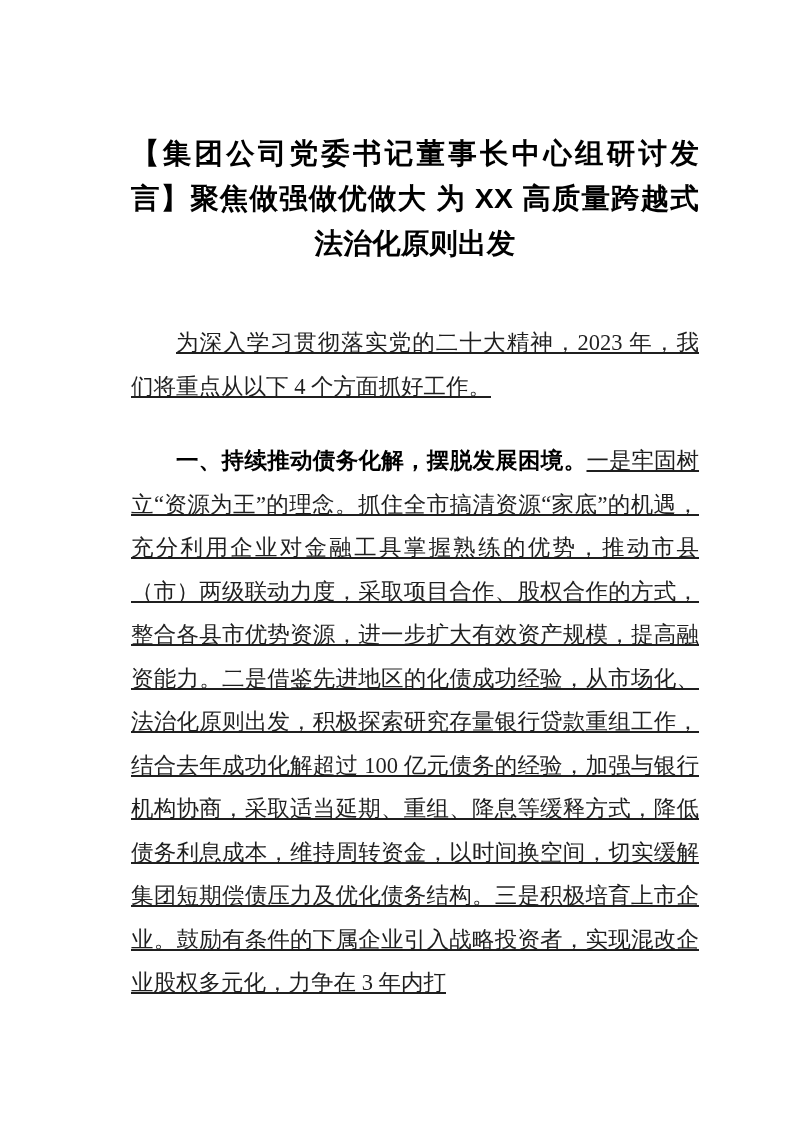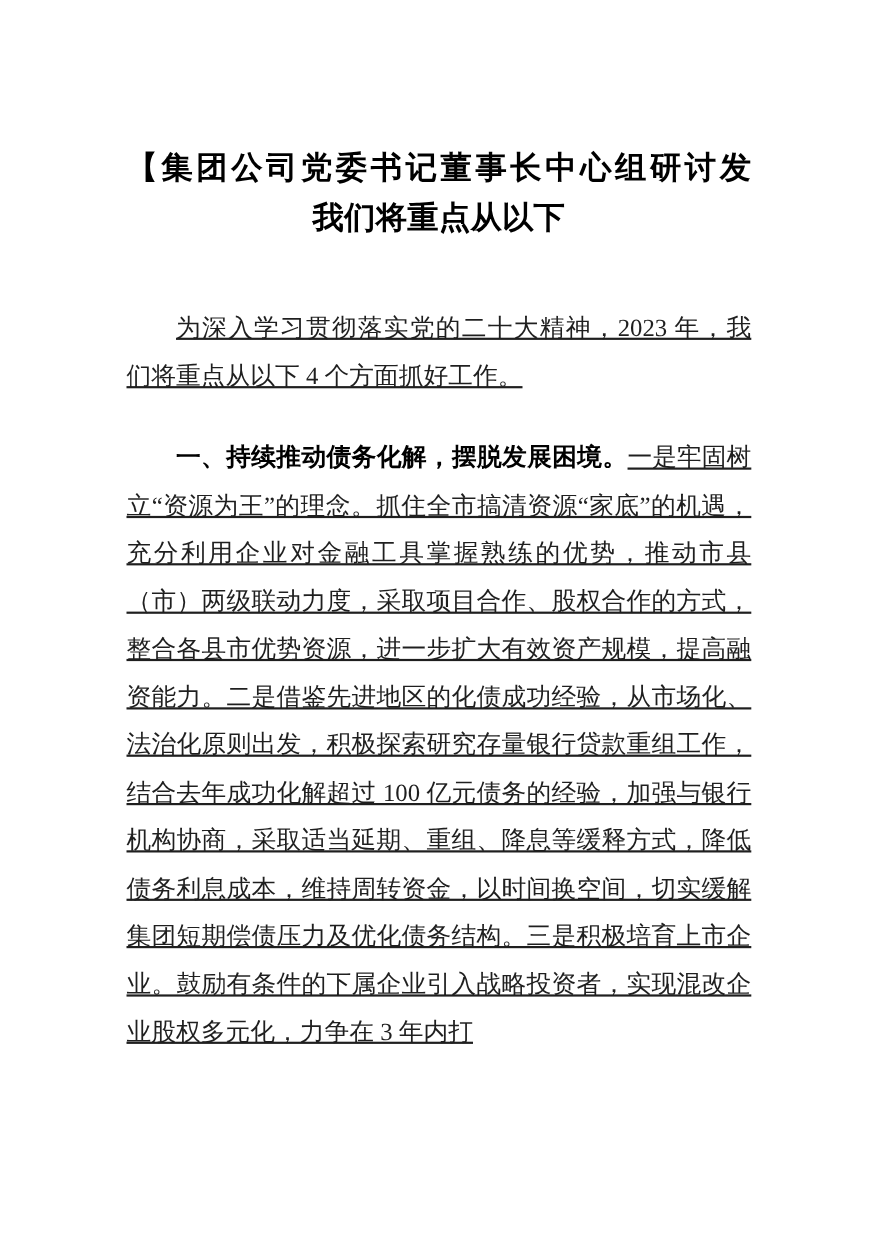--- a/index.html
+++ b/index.html
@@ -10,21 +10,21 @@
   .page {
     position: relative;
     width: 793px;
     height: 1122px;
     background: #ffffff;
     overflow: hidden;
     box-sizing: border-box;
   }
   .content {
     position: absolute;
-    left: 115px;
+    left: 131px;
     top: 0;
     width: 568px;
   }
 
   
   .doc-title {
     margin: 0;
     padding: 0;
     padding-top: 131px;
     font-family: "Liberation Sans", "DejaVu Sans", sans-serif;
@@ -81,21 +81,22 @@
   }
 </style>
 </head>
 <body>
 
 <div class="page">
   <div class="content">
 
     <h1 class="doc-title">
       <span class="t-line l1">【集团公司党委书记董事长中心组研讨发</span>
-      <span class="t-line l3">我们将重点从以下</span>
+      <span class="t-line l2">言】聚焦做强做优做大 为 XX 高质量跨越式</span>
+      <span class="t-line l3">法治化原则出发</span>
     </h1>
 
     <div class="body-block">
 
       <p class="para">
         <span class="kai">为深入学习贯彻落实党的二十大精神，2023 年，我们将重点从以下 4 个方面抓好工作。</span>
       </p>
 
       <p class="para">
         <span class="sec-head">一、持续推动债务化解，摆脱发展困境。</span><span class="kai">一是牢固树立“资源为王”的理念。抓住全市搞清资源“家底”的机遇，充分利用企业对金融工具掌握熟练的优势，推动市县（市）两级联动力度，采取项目合作、股权合作的方式，整合各县市优势资源，进一步扩大有效资产规模，提高融资能力。二是借鉴先进地区的化债成功经验，从市场化、法治化原则出发，积极探索研究存量银行贷款重组工作，结合去年成功化解超过 100 亿元债务的经验，加强与银行机构协商，采取适当延期、重组、降息等缓释方式，降低债务利息成本，维持周转资金，以时间换空间，切实缓解集团短期偿债压力及优化债务结构。三是积极培育上市企业。鼓励有条件的下属企业引入战略投资者，实现混改企业股权多元化，力争在 3 年内打</span>

